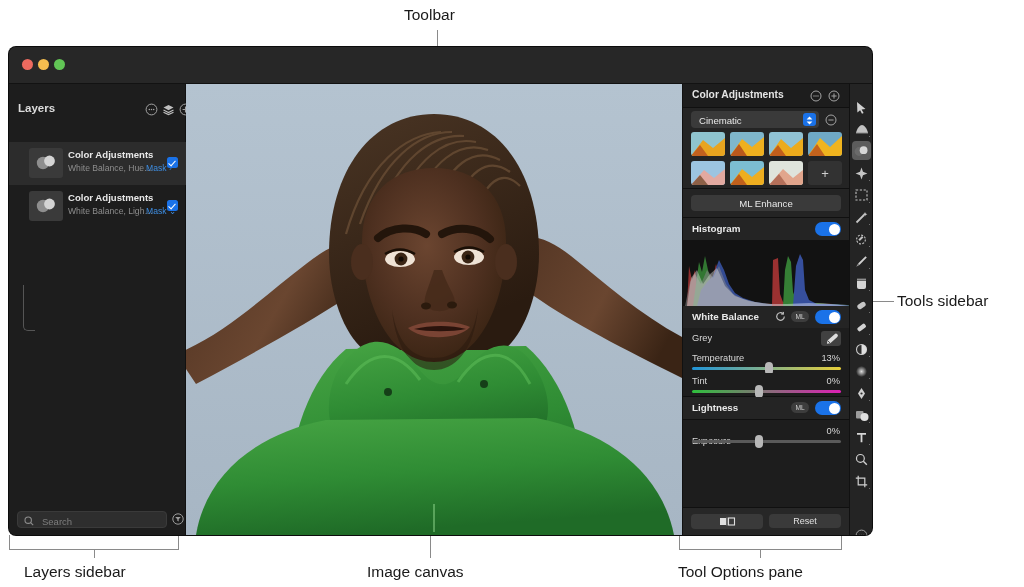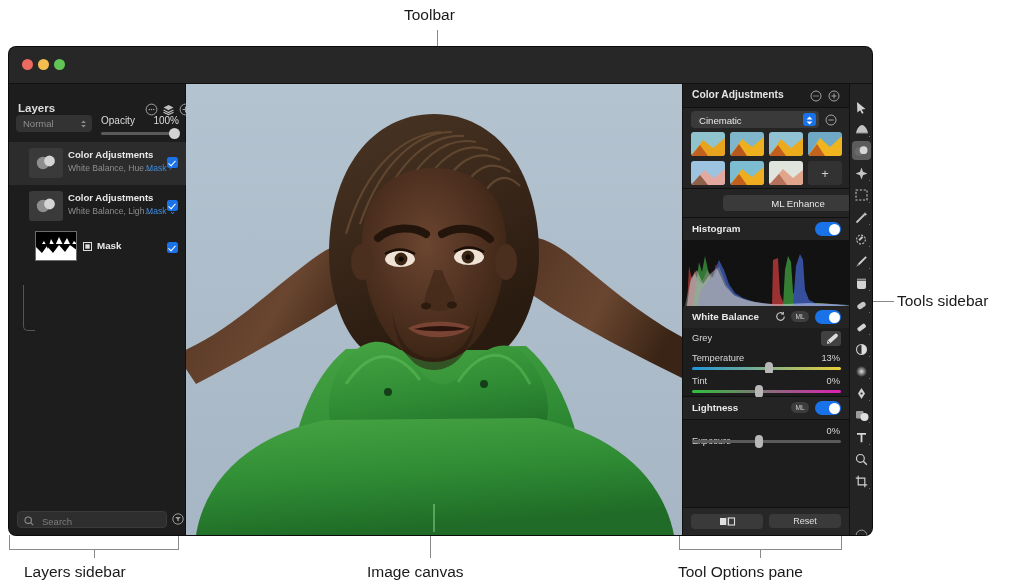--- a/index.html
+++ b/index.html
@@ -181,21 +181,21 @@
   }
   .preset-tile { width: 34px; height: 24px; border-radius: 3px; overflow: hidden; position: relative; }
   .preset-add {
     width: 34px; height: 24px; border-radius: 3px; background: #323232;
     color: #cfcfcf; font-size: 13px; display: flex; align-items: center; justify-content: center;
   }
 
   #ml-enhance-btn {
     position: absolute; left: 8px; top: 6px; width: 150px; height: 16px;
     background: #3a3a3a; border-radius: 4px;
-    color: #e8e8e8; font-size: 9.6px; display: flex; align-items: center; justify-content: center; margin-left: 32px;
+    color: #e8e8e8; font-size: 9.6px; display: flex; align-items: center; justify-content: center;
   }
 
   .row-head { position: relative; height: 22px; background: #242424; }
   .rh-label { position: absolute; left: 9px; top: 5px; color: #e8e8e8; font-size: 9.8px; font-weight: bold; }
   .toggle {
     position: absolute; right: 8px; top: 4px; width: 26px; height: 14px;
     border-radius: 7px; background: #1a72e8;
   }
   .toggle::after {
     content: ""; position: absolute; right: 1.5px; top: 1.5px;
@@ -364,33 +364,20 @@
           <path d="M1.5 7 L6.5 9.6 L11.5 7" fill="none" stroke="#bfbfbf" stroke-width="1.1"></path>
           <path d="M1.5 9.3 L6.5 11.6 L11.5 9.3" fill="none" stroke="#bfbfbf" stroke-width="1.1"></path>
         </svg>
         <svg class="lh-icon" style="left:170px;" viewBox="0 0 13 13">
           <circle cx="6.5" cy="6.5" r="5.4" fill="none" stroke="#a3a3a3" stroke-width="1"></circle>
           <line x1="6.5" y1="3.6" x2="6.5" y2="9.4" stroke="#a3a3a3" stroke-width="1.1"></line>
           <line x1="3.6" y1="6.5" x2="9.4" y2="6.5" stroke="#a3a3a3" stroke-width="1.1"></line>
         </svg>
       </div>
 
-      <div id="blend-row">
-        <div id="blend-select">
-          <div id="blend-select-label">Normal</div>
-          <svg id="blend-stepper" viewBox="0 0 7 10">
-            <path d="M1.2 4 L3.5 1.4 L5.8 4" fill="#8d8d8d"></path>
-            <path d="M1.2 6 L3.5 8.6 L5.8 6" fill="#8d8d8d"></path>
-          </svg>
-        </div>
-        <div id="opacity-label">Opacity</div>
-        <div id="opacity-value">100%</div>
-        <div id="opacity-track"></div>
-        <div id="opacity-knob"></div>
-      </div>
 
       <div id="layers-list">
 
         <div id="mask-bracket"></div>
 
         <div class="layer-row selected">
           <div class="layer-thumb">
             <svg class="adj-thumb-circles" viewBox="0 0 21 18">
               <circle cx="7" cy="9" r="6.2" fill="#8e8e8e"></circle>
               <circle cx="13.5" cy="7" r="5.4" fill="#d4d4d4"></circle>
@@ -408,37 +395,20 @@
               <circle cx="7" cy="9" r="6.2" fill="#8e8e8e"></circle>
               <circle cx="13.5" cy="7" r="5.4" fill="#d4d4d4"></circle>
             </svg>
           </div>
           <div class="layer-title">Color Adjustments</div>
           <div class="layer-sub">White Balance, Ligh…</div>
           <div class="mask-link" style="left:137px;">Mask ⌄</div>
           <div class="chk"></div>
         </div>
 
-        <div class="mask-row">
-          <div class="mask-thumb">
-            <svg width="42" height="30" viewBox="0 0 42 30">
-              <rect width="42" height="30" fill="#ffffff"></rect>
-              <path d="M0 30 L0 18 L4 13 L8 19 L12 9 L15 16 L19 5 L23 14 L27 8 L31 17 L35 11 L38 18 L42 14 L42 30 Z" fill="#ffffff"></path>
-              <path d="M0 0 H42 V13 L38 9 L35 14 L31 6 L27 13 L23 5 L19 14 L15 7 L12 17 L8 9 L4 15 L0 12 Z" fill="#000000"></path>
-              <path d="M0 22 L5 17 L9 23 L14 15 L19 22 L24 17 L30 24 L36 18 L42 23 V30 H0 Z" fill="#ffffff"></path>
-              <path d="M0 15 L6 21 L11 14 L17 21 L23 13 L29 20 L34 13 L42 19 V12 H0 Z" fill="#000000"></path>
-            </svg>
-          </div>
-          <svg class="mask-icon" viewBox="0 0 9 9">
-            <rect x="0.5" y="0.5" width="8" height="8" fill="none" stroke="#dcdcdc" stroke-width="1"></rect>
-            <rect x="2.3" y="2.3" width="4.4" height="4.4" fill="#dcdcdc"></rect>
-          </svg>
-          <div class="mask-label">Mask</div>
-          <div class="chk" style="top:14px;"></div>
-        </div>
 
       </div>
 
       <div id="search-bar-wrap">
         <div id="search-field">
           <svg style="position:absolute; left:6px; top:4px;" width="10" height="10" viewBox="0 0 10 10">
             <circle cx="4.2" cy="4.2" r="3.2" fill="none" stroke="#8d8d8d" stroke-width="1.1"></circle>
             <line x1="6.6" y1="6.6" x2="9.2" y2="9.2" stroke="#8d8d8d" stroke-width="1.1"></line>
           </svg>
           <div id="search-input-text">Search</div>

